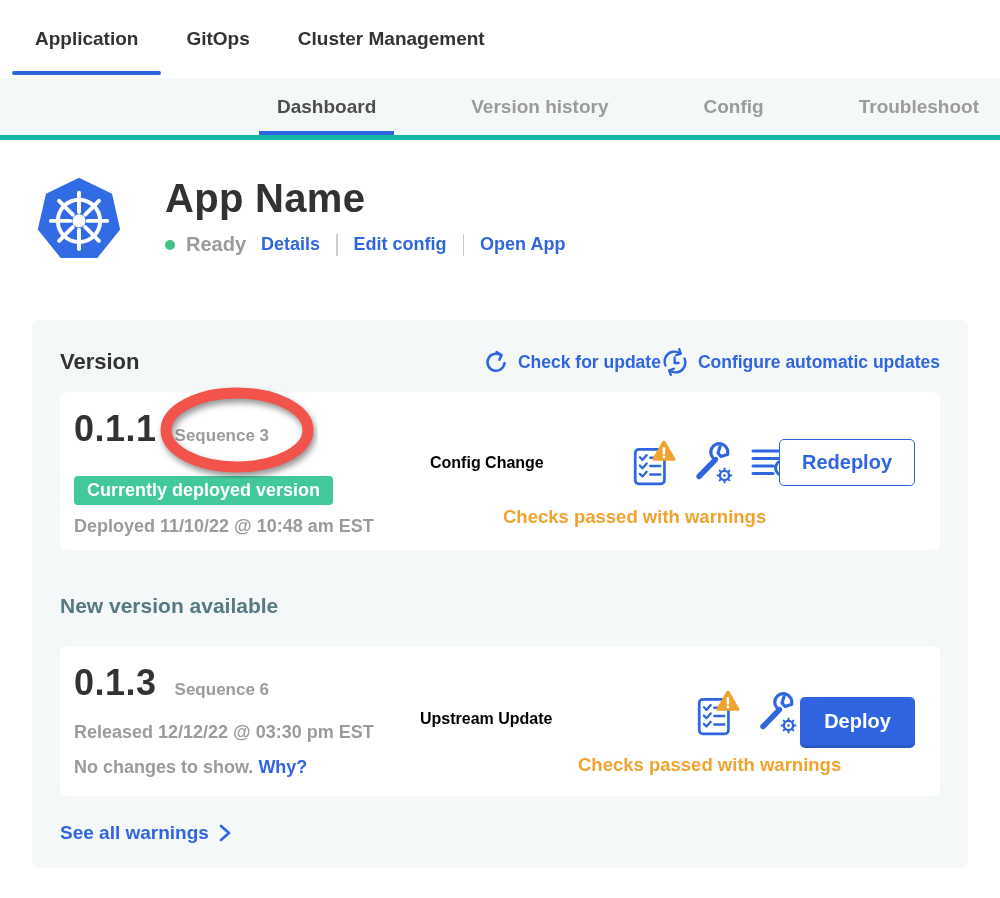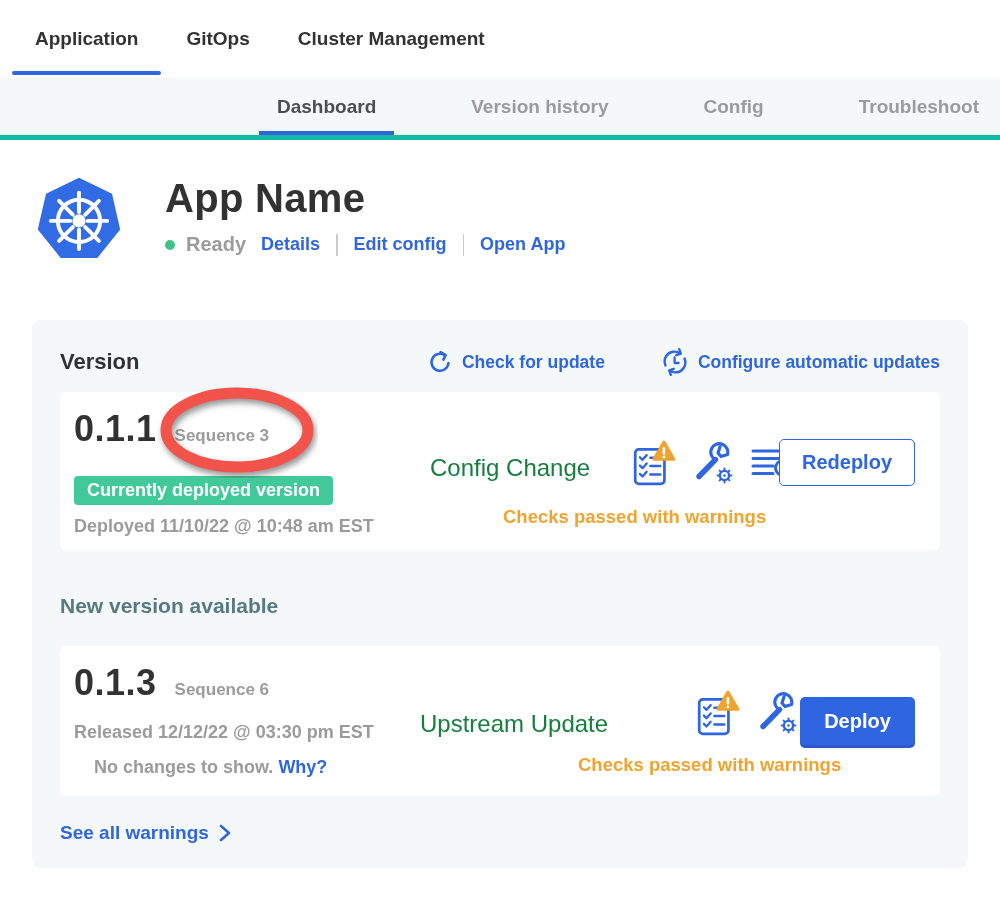--- a/index.html
+++ b/index.html
@@ -23,37 +23,37 @@
   .app-title{font-size:40px;font-weight:bold;color:#323232;letter-spacing:.3px;line-height:1.1;}
   .status-row{display:flex;align-items:center;margin-top:13px;gap:11px;}
   .status-dot{width:10px;height:10px;border-radius:50%;background:#42c189;}
   .status-text{font-size:20px;font-weight:bold;color:#9b9b9b;margin-right:4px;}
   .hdr-link{font-size:18px;font-weight:bold;color:#2f66e0;cursor:pointer;white-space:nowrap;}
   .hdr-sep{width:1.5px;height:22px;background:#c9cdcf;margin:0 5px;}
   
   .version-section{margin:52px 32px 0;background:#f4f8f9;border-radius:8px;padding:28px 28px 24px;box-sizing:border-box;}
   .section-header{display:flex;align-items:center;}
   .section-title{font-size:22px;font-weight:bold;color:#323232;}
-  .section-actions{margin-left:auto;display:flex;gap:56px;}
+  .section-actions{margin-left:auto;display:flex;}
   .action-link{display:flex;align-items:center;gap:9px;color:#2f66e0;font-size:17.5px;font-weight:bold;cursor:pointer;white-space:nowrap;}
   .action-link svg{display:block;}
   .version-card{position:relative;background:#fff;border-radius:6px;margin-top:16px;}
   .card-deployed{height:158px;}
   .card-available{height:150px;margin-top:28px;}
   .ver-line{position:absolute;left:14px;top:16px;display:flex;align-items:baseline;gap:18px;}
   .ver-num{font-size:36px;font-weight:800;color:#323232;letter-spacing:.5px;}
   .ver-seq{font-size:17px;font-weight:bold;color:#9b9b9b;}
   .seq-annotation{position:absolute;left:96px;top:-8px;width:162px;height:94px;pointer-events:none;z-index:3;}
   .deployed-badge{position:absolute;left:14px;top:84px;background:#41c99a;color:#fff;font-size:18px;font-weight:bold;padding:4px 13px;border-radius:4px;}
   .meta-text{position:absolute;left:14px;font-size:18px;font-weight:bold;color:#9b9b9b;white-space:nowrap;}
   .deployed-at{top:124px;}
   .released-at{top:76px;}
-  .no-changes{top:111px;font-weight:bold;margin-left:20px;}
+  .no-changes{top:111px;font-weight:bold;}
   .no-changes .why{color:#2f66e0;cursor:pointer;}
-  .source-label{position:absolute;font-size:24px;font-weight:normal;color:#15803d;white-space:nowrap;}
+  .source-label{position:absolute;font-size:16px;font-weight:bold;color:#000000;white-space:nowrap;}
   .icon-row{position:absolute;display:flex;align-items:center;gap:15px;}
   .icon-row svg{display:block;cursor:pointer;}
   .checks-text{position:absolute;font-size:18.5px;font-weight:bold;color:#f0a32e;white-space:nowrap;}
   .btn{font-family:inherit;font-size:20px;font-weight:bold;border-radius:5px;cursor:pointer;}
   .btn-redeploy{position:absolute;left:719px;top:47px;width:136px;height:47px;background:#fff;border:1.5px solid #2f66e0;color:#2f66e0;}
   .btn-deploy{position:absolute;left:740px;top:51px;width:115px;height:48px;background:#3065e2;border:none;color:#fff;box-shadow:0 3px 0 #2d59c8;}
   .new-version-heading{margin-top:44px;font-size:21px;font-weight:bold;color:#577981;}
   .see-all{margin-top:26px;display:flex;align-items:center;gap:10px;color:#2f66e0;font-size:19px;font-weight:bold;cursor:pointer;}
   .blue-stroke{stroke:#2f66e0;fill:none;stroke-linecap:round;stroke-linejoin:round;}
 </style>

